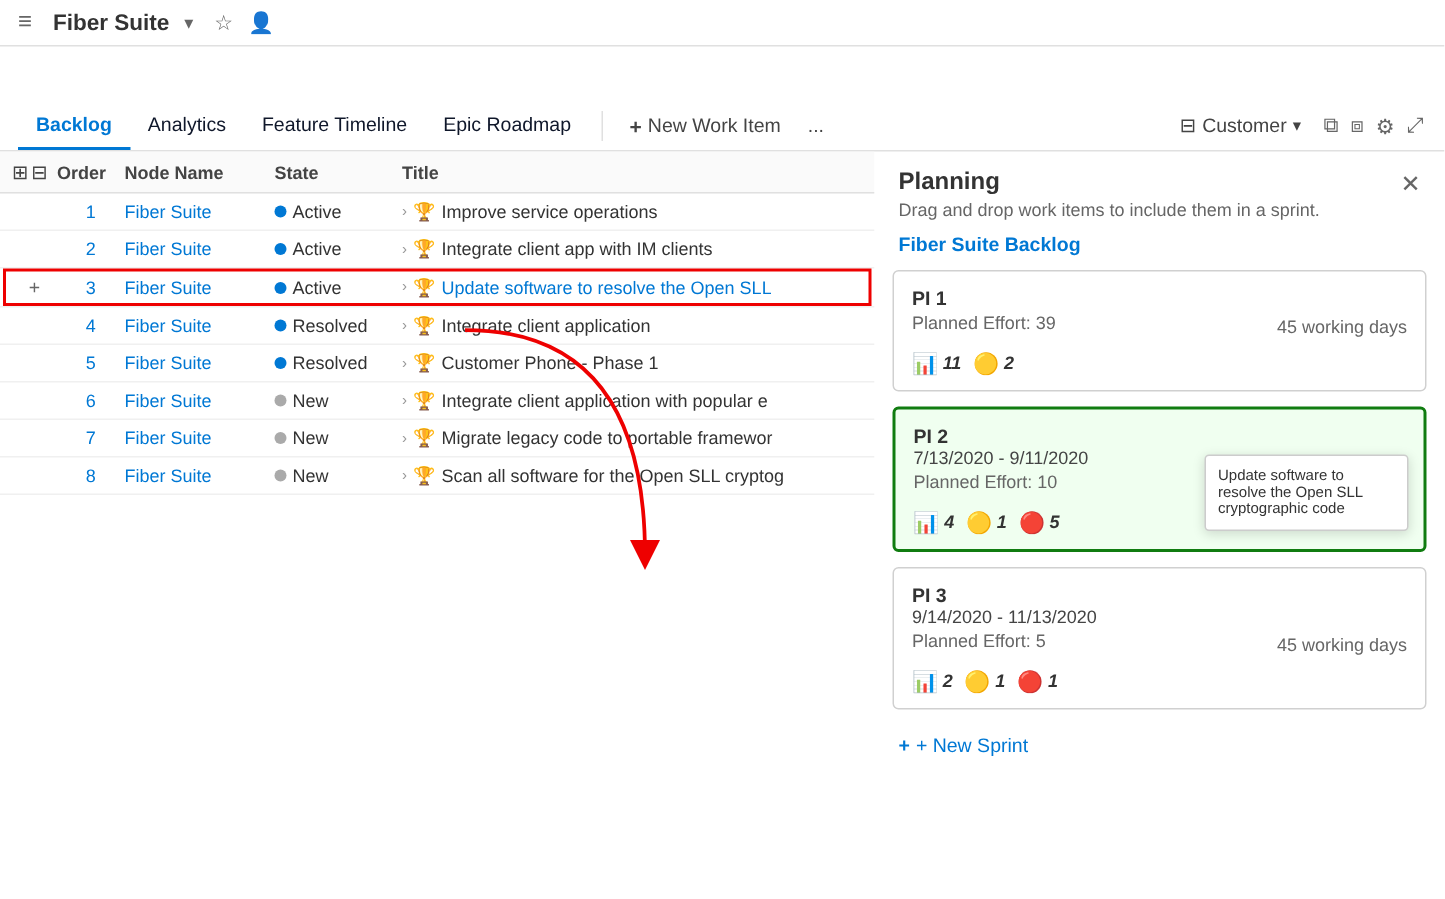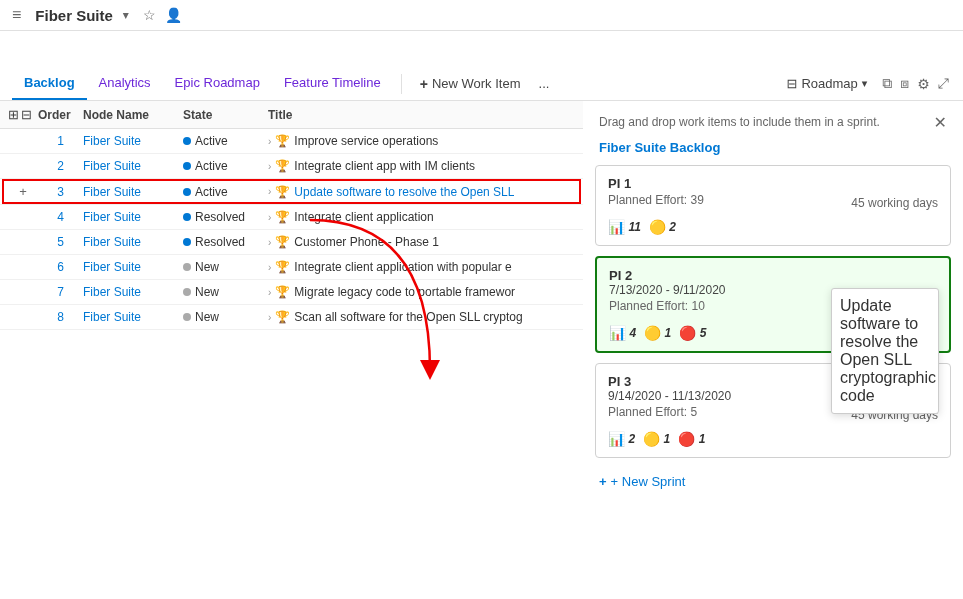--- a/index.html
+++ b/index.html
@@ -6,21 +6,21 @@
     body { font-family: 'Segoe UI', sans-serif; font-size: 13px; color: #333; background: #fff; width: 963px; height: 599px; overflow: hidden; }
 
     
     .top-bar { display: flex; align-items: center; padding: 6px 12px; border-bottom: 1px solid #e0e0e0; gap: 10px; }
     .app-icon { color: #666; font-size: 16px; margin-right: 4px; }
     .app-title { font-size: 15px; font-weight: 600; color: #333; }
     .icon-btn { cursor: pointer; color: #666; font-size: 14px; background: none; border: none; padding: 2px; }
 
     
     .nav-bar { display: flex; align-items: center; padding: 0 12px; border-bottom: 1px solid #e0e0e0; gap: 0; margin-top: 36px; }
-    .nav-item { padding: 8px 12px; cursor: pointer; font-size: 13px; color: #6d28d9; text-decoration: none; border-bottom: 2px solid transparent; }
+    .nav-item { padding: 8px 12px; cursor: pointer; font-size: 13px; color: #0f172a; text-decoration: none; border-bottom: 2px solid transparent; }
     .nav-item.active { color: #0078d4; border-bottom: 2px solid #0078d4; font-weight: 600; }
     .nav-divider { width: 1px; height: 20px; background: #e0e0e0; margin: 0 8px; }
     .nav-new-item { display: flex; align-items: center; gap: 4px; padding: 6px 10px; cursor: pointer; color: #444; font-size: 13px; }
     .nav-more { padding: 6px 8px; cursor: pointer; color: #444; }
     .nav-right { margin-left: auto; display: flex; align-items: center; gap: 4px; }
     .features-btn { display: flex; align-items: center; gap: 4px; padding: 4px 8px; cursor: pointer; color: #444; border: 1px solid transparent; border-radius: 2px; }
 
     
     .main-content { display: flex; height: calc(599px - 80px); }
     .table-header { display: grid; grid-template-columns: 30px 45px 100px 85px 1fr; padding: 6px 8px; border-bottom: 1px solid #e0e0e0; background: #fafafa; font-weight: 600; font-size: 12px; color: #444; align-items: center; }
@@ -60,21 +60,21 @@
     .sprint-header { display: flex; align-items: flex-start; justify-content: space-between; margin-bottom: 2px; flex-direction: column; }
     .sprint-name { font-weight: 600; font-size: 13px; color: #333; }
     .sprint-badge { background: #0078d4; color: #fff; font-size: 11px; padding: 2px 8px; border-radius: 2px; font-weight: 600; }
     .sprint-dates { font-size: 12px; color: #444; }
     .sprint-effort { font-size: 12px; color: #666; margin-bottom: 6px; }
     .sprint-counts { display: flex; align-items: center; gap: 8px; margin-top: 6px; }
     .count-item { display: flex; align-items: center; gap: 3px; font-size: 12px; }
     .count-num { font-size: 12px; font-weight: 600; font-style: italic; }
 
     
-    .tooltip-card { position: absolute; right: 10px; top: 30px; background: #fff; border: 1px solid #ccc; border-radius: 3px; padding: 8px; font-size: 16px; color: #333; width: 108px; box-shadow: 0 2px 8px rgba(0,0,0,0.15); z-index: 5; }
+    .tooltip-card { position: absolute; right: 10px; top: 30px; background: #fff; border: 1px solid #ccc; border-radius: 3px; padding: 8px; font-size: 10px; color: #333; width: 136px; box-shadow: 0 2px 8px rgba(0,0,0,0.15); z-index: 5; }
 
     .new-sprint-row { display: flex; align-items: center; gap: 4px; padding: 6px 4px; cursor: pointer; color: #0078d4; font-size: 13px; }
 
     
     .backlog-wrapper { position: relative; flex: 1; display: flex; flex-direction: column; overflow: hidden; }
   </style>
 </head>
 <body>
 
 <div style="display:flex; flex-direction:column; height:599px; width:963px; overflow:hidden;">
@@ -83,32 +83,32 @@
     <span class="app-icon">≡</span>
     <span class="app-title">Fiber Suite</span>
     <span style="color:#666;font-size:12px;">▾</span>
     <span style="color:#666;font-size:14px; margin-left:4px;">☆</span>
     <span style="color:#666;font-size:14px;">👤</span>
   </div>
 
   <div class="nav-bar">
     <a class="nav-item active">Backlog</a>
     <a class="nav-item">Analytics</a>
+    <a class="nav-item">Feature Timeline</a>
     <a class="nav-item">Epic Roadmap</a>
-    <a class="nav-item">Feature Timeline</a>
     <div class="nav-divider"></div>
     <div class="nav-new-item">
       <span style="font-size:14px; font-weight:bold;">+</span>
       <span>New Work Item</span>
     </div>
     <div class="nav-more">...</div>
     <div class="nav-right">
       <div class="features-btn">
         <span style="font-size:13px;">⊟</span>
-        <span>Roadmap</span>
+        <span>Customer</span>
         <span style="font-size:11px;">▾</span>
       </div>
       <button class="icon-btn" style="font-size:14px;">⧉</button>
       <button class="icon-btn" style="font-size:14px;">⧈</button>
       <button class="icon-btn" style="font-size:14px;">⚙</button>
       <button class="icon-btn" style="font-size:14px;">⤢</button>
     </div>
   </div>
 
   <div class="main-content">
@@ -257,20 +257,21 @@
             <span class="title-text">Scan all software for the Open SLL cryptog</span>
           </div>
         </div>
 
       </div>
     </div>
 
     <div class="planning-panel">
       <div class="planning-header">
         <div>
+          <div class="planning-title">Planning</div>
           <div class="planning-subtitle">Drag and drop work items to include them in a sprint.</div>
         </div>
         <button class="planning-close">✕</button>
       </div>
 
       <div class="planning-body">
         <div class="backlog-label">Fiber Suite Backlog</div>
 
         <div class="sprint-card">
           <div class="sprint-header">

